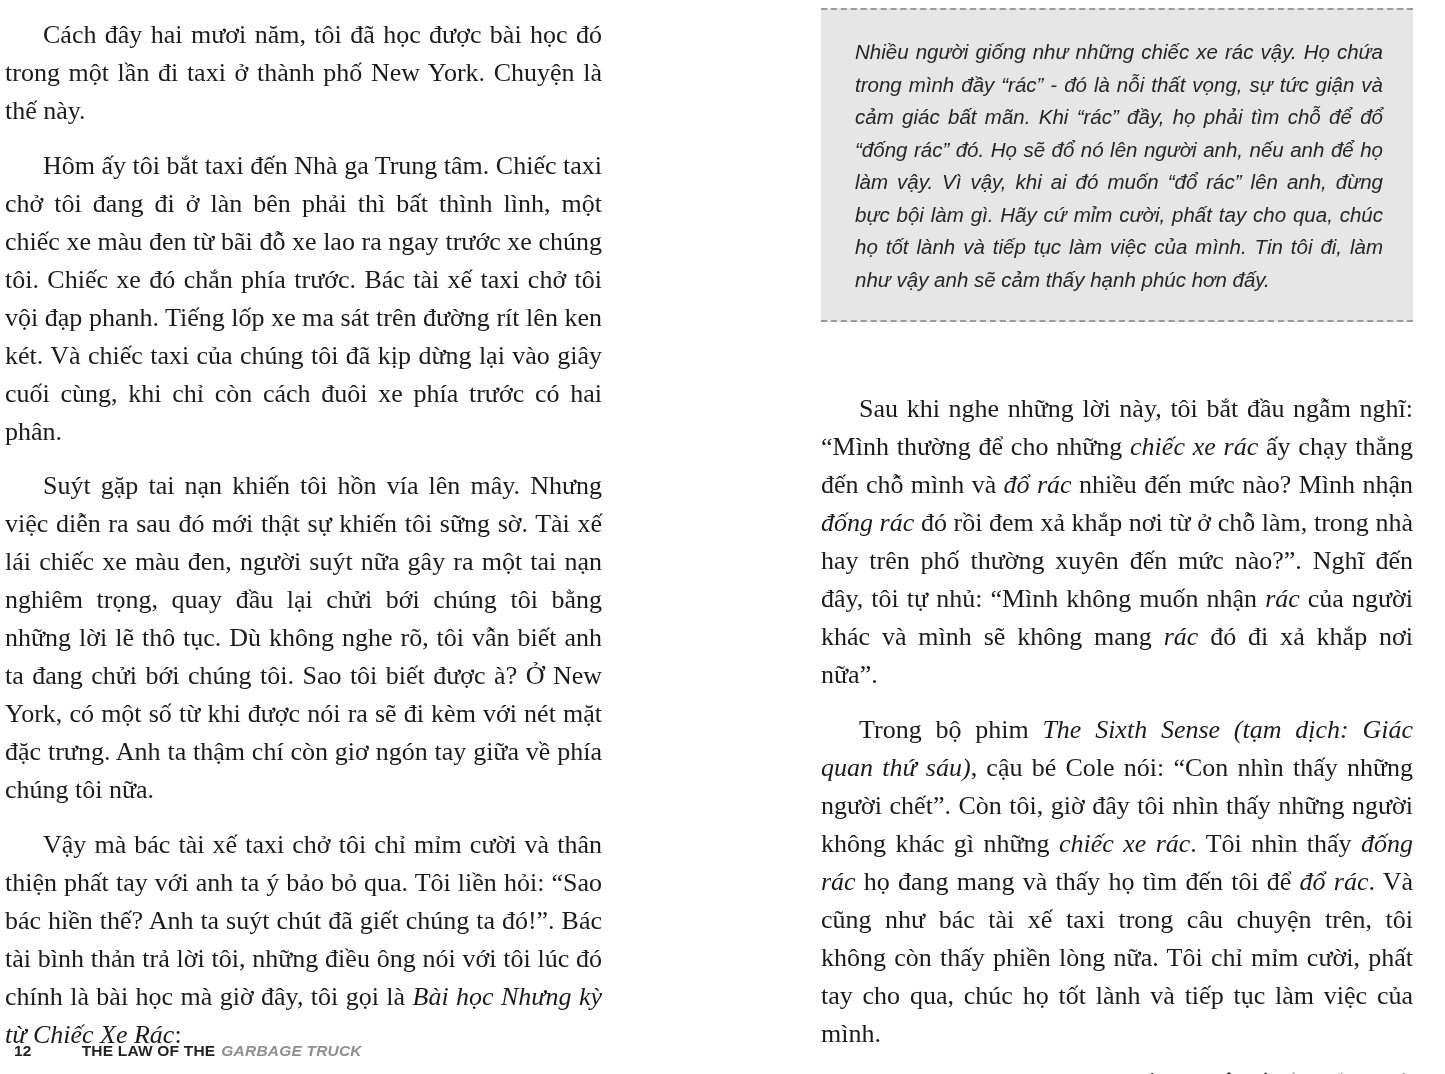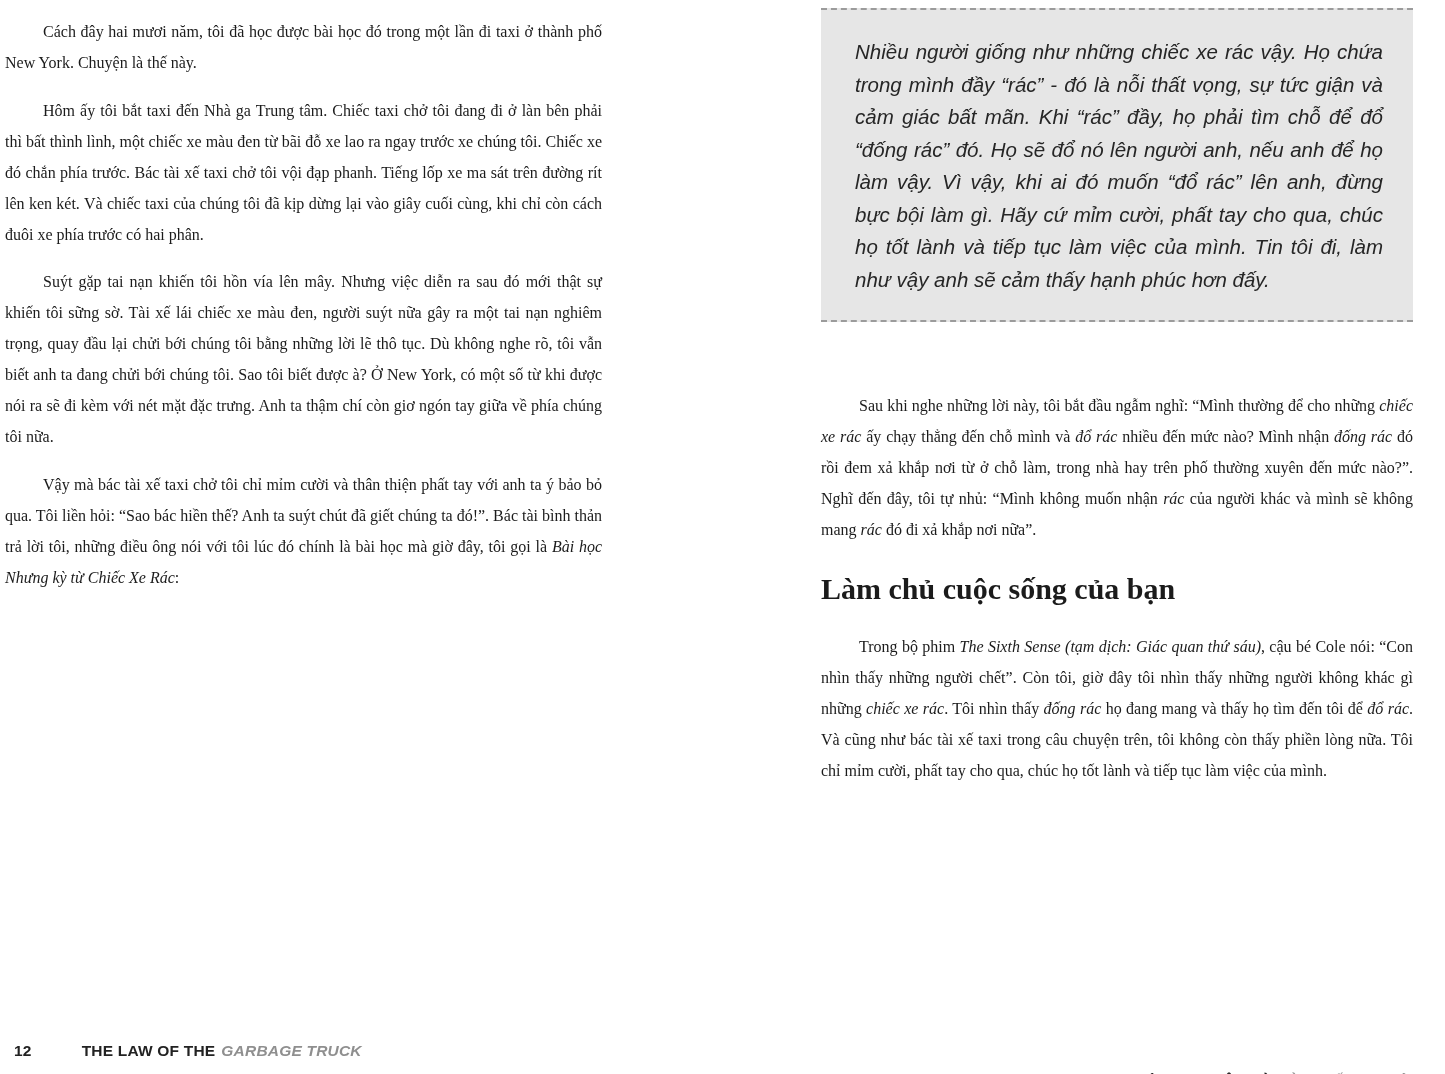--- a/index.html
+++ b/index.html
@@ -18,22 +18,22 @@
     background:var(--page-bg);
     position:relative;overflow:hidden;
     font-family:"Liberation Serif", serif;
     color:var(--text);
   }
   .page-col{position:absolute;}
   .col-left{left:5px;top:16px;width:597px;}
   .col-right{left:821px;top:8px;width:592px;}
   p.body-par{
     margin:0 0 16.5px 0;
-    font-size:16px;
-    line-height:31px;
+    font-size:26px;
+    line-height:38px;
     text-align:justify;
     text-indent:38px;
   }
   p.body-par:last-child{margin-bottom:0;}
   .quote-box{
     background:var(--quote-bg);
     border-top:2px dashed var(--quote-border);
     border-bottom:2px dashed var(--quote-border);
     padding:26px 30px 24px 34px;
     margin:0 0 68px 0;
@@ -80,21 +80,20 @@
   <p class="body-par">Hôm ấy tôi bắt taxi đến Nhà ga Trung tâm. Chiếc taxi chở tôi đang đi ở làn bên phải thì bất thình lình, một chiếc xe màu đen từ bãi đỗ xe lao ra ngay trước xe chúng tôi. Chiếc xe đó chắn phía trước. Bác tài xế taxi chở tôi vội đạp phanh. Tiếng lốp xe ma sát trên đường rít lên ken két. Và chiếc taxi của chúng tôi đã kịp dừng lại vào giây cuối cùng, khi chỉ còn cách đuôi xe phía trước có hai phân.</p>
   <p class="body-par">Suýt gặp tai nạn khiến tôi hồn vía lên mây. Nhưng việc diễn ra sau đó mới thật sự khiến tôi sững sờ. Tài xế lái chiếc xe màu đen, người suýt nữa gây ra một tai nạn nghiêm trọng, quay đầu lại chửi bới chúng tôi bằng những lời lẽ thô tục. Dù không nghe rõ, tôi vẫn biết anh ta đang chửi bới chúng tôi. Sao tôi biết được à? Ở New York, có một số từ khi được nói ra sẽ đi kèm với nét mặt đặc trưng. Anh ta thậm chí còn giơ ngón tay giữa về phía chúng tôi nữa.</p>
   <p class="body-par">Vậy mà bác tài xế taxi chở tôi chỉ mỉm cười và thân thiện phất tay với anh ta ý bảo bỏ qua. Tôi liền hỏi: “Sao bác hiền thế? Anh ta suýt chút đã giết chúng ta đó!”. Bác tài bình thản trả lời tôi, những điều ông nói với tôi lúc đó chính là bài học mà giờ đây, tôi gọi là <em>Bài học Nhưng kỳ từ Chiếc Xe Rác</em>:</p>
 </div>
 
 <div class="page-col col-right">
   <div class="quote-box">
     <p>Nhiều người giống như những chiếc xe rác vậy. Họ chứa trong mình đầy “rác” - đó là nỗi thất vọng, sự tức giận và cảm giác bất mãn. Khi “rác” đầy, họ phải tìm chỗ để đổ “đống rác” đó. Họ sẽ đổ nó lên người anh, nếu anh để họ làm vậy. Vì vậy, khi ai đó muốn “đổ rác” lên anh, đừng bực bội làm gì. Hãy cứ mỉm cười, phất tay cho qua, chúc họ tốt lành và tiếp tục làm việc của mình. Tin tôi đi, làm như vậy anh sẽ cảm thấy hạnh phúc hơn đấy.</p>
   </div>
   <p class="body-par">Sau khi nghe những lời này, tôi bắt đầu ngẫm nghĩ: “Mình thường để cho những <em>chiếc xe rác</em> ấy chạy thẳng đến chỗ mình và <em>đổ rác</em> nhiều đến mức nào? Mình nhận <em>đống rác</em> đó rồi đem xả khắp nơi từ ở chỗ làm, trong nhà hay trên phố thường xuyên đến mức nào?”. Nghĩ đến đây, tôi tự nhủ: “Mình không muốn nhận <em>rác</em> của người khác và mình sẽ không mang <em>rác</em> đó đi xả khắp nơi nữa”.</p>
-  <h2 class="section-heading">Làm chủ cuộc sống của bạn</h2>
   <p class="body-par">Trong bộ phim <em>The Sixth Sense (tạm dịch: Giác quan thứ sáu)</em>, cậu bé Cole nói: “Con nhìn thấy những người chết”. Còn tôi, giờ đây tôi nhìn thấy những người không khác gì những <em>chiếc xe rác</em>. Tôi nhìn thấy <em>đống rác</em> họ đang mang và thấy họ tìm đến tôi để <em>đổ rác</em>. Và cũng như bác tài xế taxi trong câu chuyện trên, tôi không còn thấy phiền lòng nữa. Tôi chỉ mỉm cười, phất tay cho qua, chúc họ tốt lành và tiếp tục làm việc của mình.</p>
 </div>
 
 <div class="footer footer-left">
   <span class="dark">12</span>
   <span class="title-group">
     <span class="dark">THE LAW OF THE</span>
     <span class="muted">GARBAGE TRUCK</span>
   </span>
 </div>

